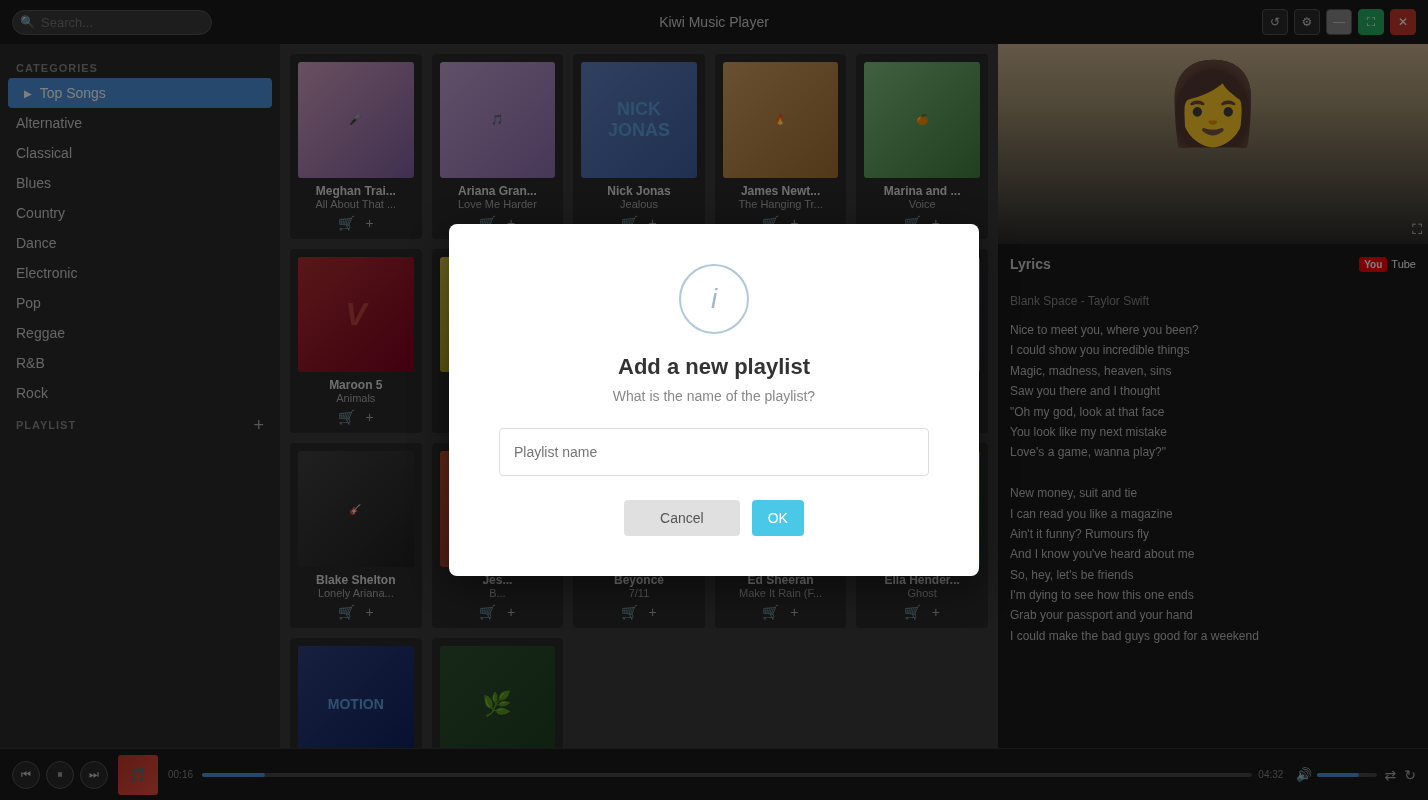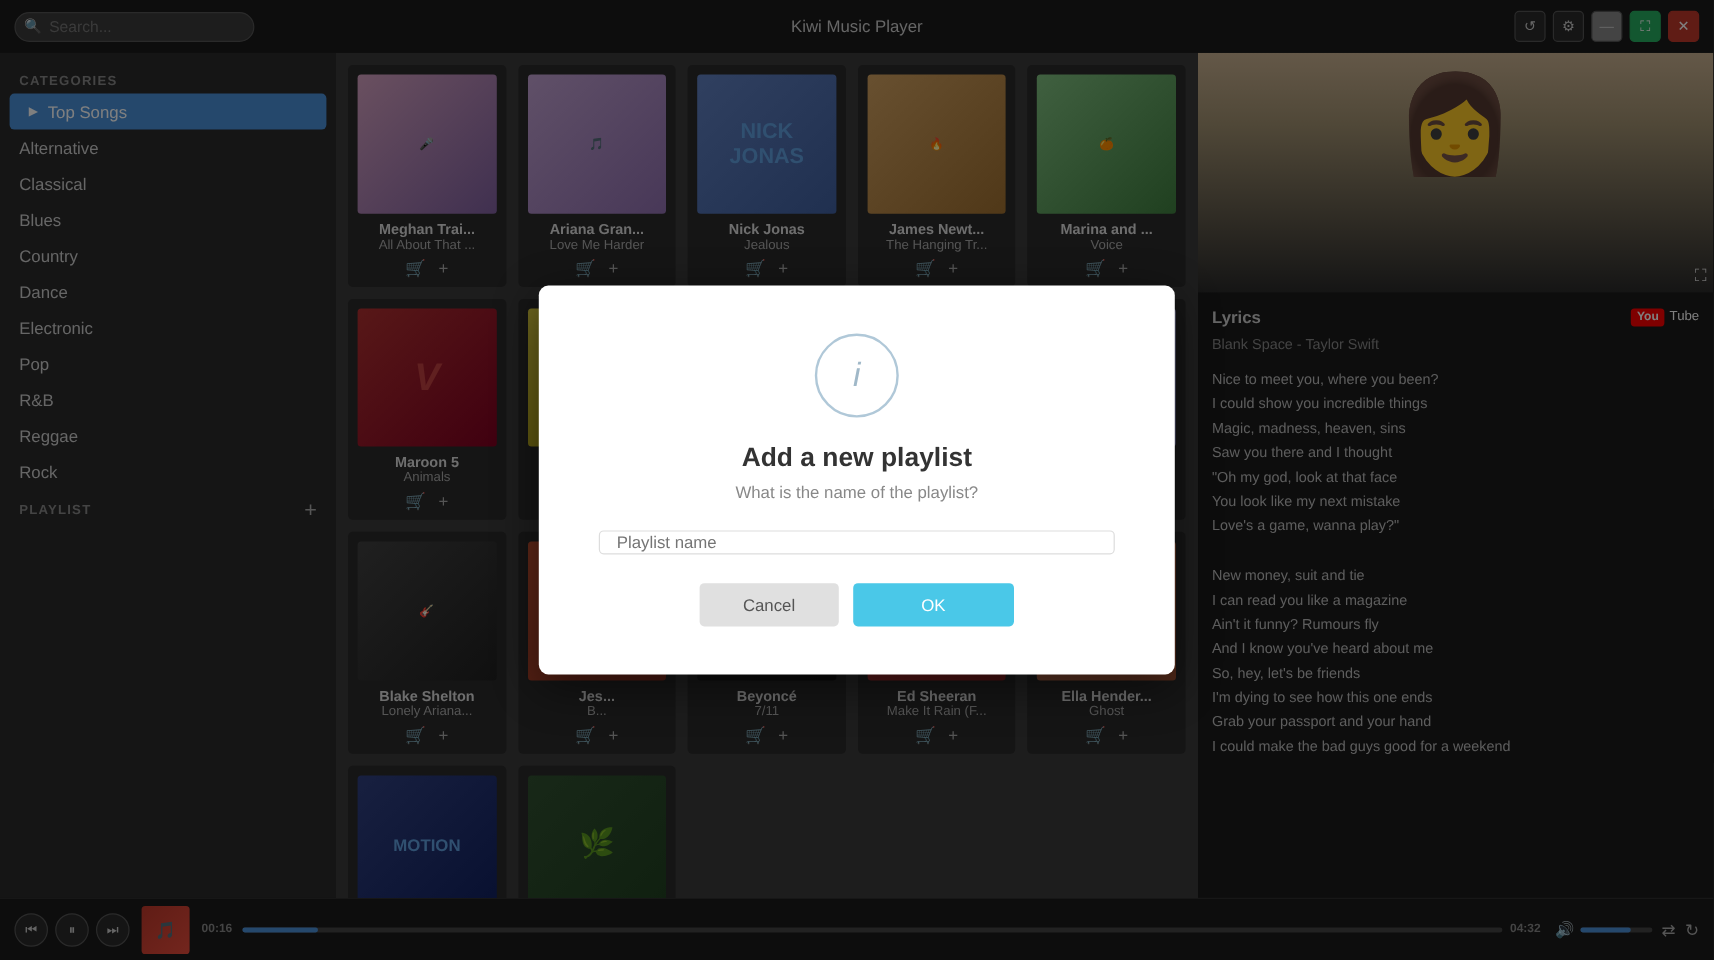--- a/index.html
+++ b/index.html
@@ -187,21 +187,21 @@
     }
     .lyrics-section {
       flex: 1;
       overflow-y: auto;
       padding: 12px;
     }
     .lyrics-header {
       display: flex;
       justify-content: space-between;
       align-items: center;
-      margin-bottom: 8px;
+      margin-bottom: 22px;
     }
     .lyrics-title { color: #ccc; font-size: 14px; font-weight: bold; }
     .youtube-badge {
       display: flex;
       align-items: center;
       gap: 4px;
     }
     .yt-logo {
       background: #ff0000;
       color: white;
@@ -249,21 +249,21 @@
       border-radius: 3px;
       flex-shrink: 0;
       display: flex;
       align-items: center;
       justify-content: center;
       font-size: 14px;
       color: white;
     }
     .player-info { flex: 1; }
     .player-song-title { color: #ccc; font-size: 12px; text-align: center; margin-bottom: 4px; }
-    .player-progress { display: flex; align-items: center; gap: 6px; font-weight: bold; }
+    .player-progress { display: flex; align-items: center; gap: 6px; }
     .time-label { color: #888; font-size: 10px; min-width: 28px; }
     .progress-bar-wrap {
       flex: 1;
       height: 4px;
       background: #444;
       border-radius: 2px;
       position: relative;
       cursor: pointer;
     }
     .progress-fill {
@@ -313,38 +313,38 @@
       font-size: 28px;
       font-style: italic;
       font-weight: 300;
     }
     .modal-title { font-size: 22px; font-weight: bold; color: #333; margin-bottom: 8px; }
     .modal-subtitle { font-size: 14px; color: #888; margin-bottom: 24px; }
     .modal-input {
       width: 100%;
       border: 1.5px solid #ddd;
       border-radius: 4px;
-      padding: 1px 14px;
+      padding: 15px 14px;
       font-size: 14px;
       outline: none;
       color: #666;
       margin-bottom: 24px;
     }
     .modal-buttons { display: flex; gap: 12px; justify-content: center; }
     .modal-cancel-btn {
       padding: 10px 36px;
       background: #e0e0e0;
       color: #555;
       border: none;
       border-radius: 4px;
       font-size: 14px;
       cursor: pointer;
     }
     .modal-ok-btn {
-      padding: 10px 57px;
+      padding: 10px 16px;
       background: #4ac8e8;
       color: white;
       border: none;
       border-radius: 4px;
       font-size: 14px;
       cursor: pointer;
     }
 
     
     .card-meghan { background: linear-gradient(135deg, #d4a0c0, #8060a0); }
@@ -406,24 +406,24 @@
     <div class="sidebar-item">
       <span>Dance</span>
     </div>
     <div class="sidebar-item">
       <span>Electronic</span>
     </div>
     <div class="sidebar-item">
       <span>Pop</span>
     </div>
     <div class="sidebar-item">
+      <span>Reggae</span>
+    </div>
+    <div class="sidebar-item">
       <span>R&amp;B</span>
-    </div>
-    <div class="sidebar-item">
-      <span>Reggae</span>
     </div>
     <div class="sidebar-item">
       <span>Rock</span>
     </div>
 
     <div class="sidebar-playlist-header">
       <span class="playlist-title">PLAYLIST</span>
       <span class="add-playlist-btn">+</span>
     </div>
   </div>

